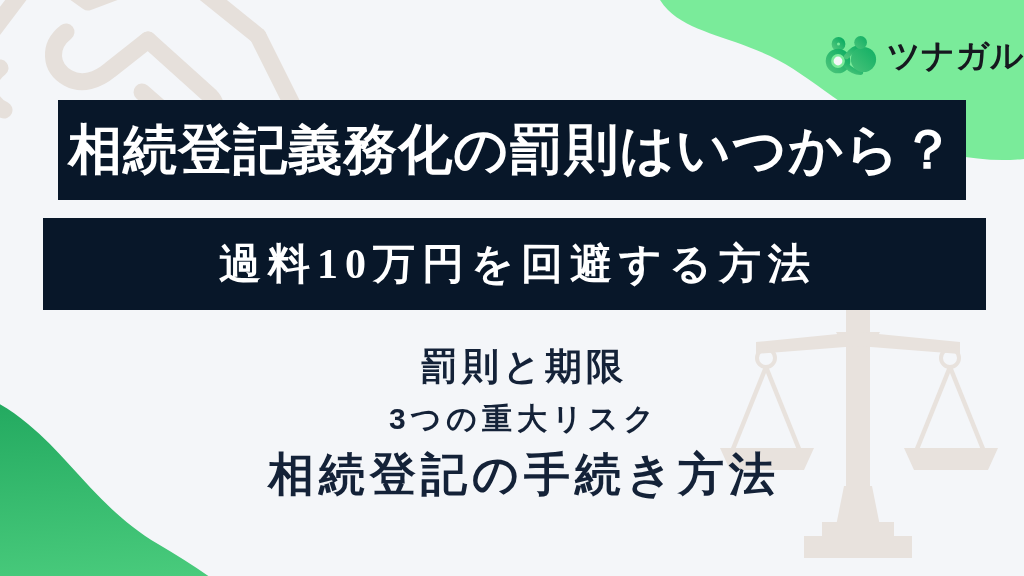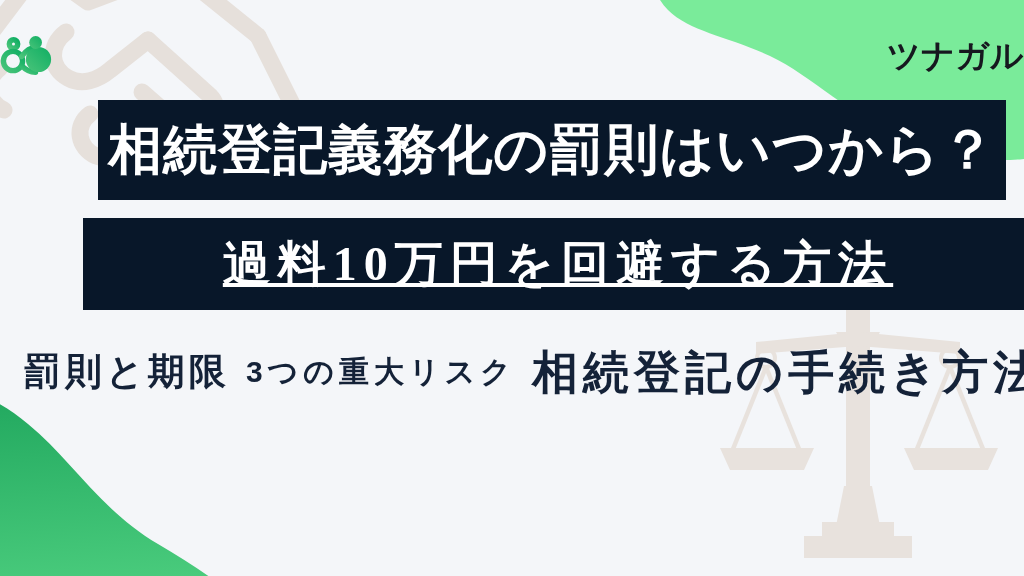--- a/index.html
+++ b/index.html
@@ -59,21 +59,21 @@
   }
 
   
   #logo {
     position: absolute;
     left: 0;
     right: 0;
     top: 32px;
     display: flex;
     align-items: center;
-    justify-content: space-between;
+    justify-content: flex-end;
     gap: 10px;
     height: 46px;
   }
   #logo-mark {
     width: 52px;
     height: 40px;
     display: block;
   }
   #logo-text {
     font-family: "Liberation Sans", sans-serif;
@@ -86,21 +86,20 @@
   }
 
   
   .headline-bar {
     position: absolute;
     background: #081729;
     display: flex;
     align-items: center;
     justify-content: center;
     box-sizing: border-box;
-    margin-left: 40px;
   }
   .headline-text {
     font-family: "Liberation Serif", serif;
     font-weight: bold;
     color: #ffffff;
     white-space: nowrap;
     line-height: 1;
   }
 
   #headline-bar-1 {
@@ -114,34 +113,33 @@
     letter-spacing: 1px;
   }
 
   #headline-bar-2 {
     left: 43px;
     top: 218px;
     width: 943px;
     height: 92px;
   }
   #headline-bar-2 .headline-text {
-    font-size: 48px;
+    font-size: 42px;
     letter-spacing: 7px;
     padding-left: 7px;
-    text-decoration: underline;
   }
 
   
   #bullet-list {
     position: absolute;
     left: 0;
     right: 0;
     top: 348px;
     display: flex;
-    flex-direction: row;
+    flex-direction: column;
     align-items: center;
     gap: 16px;
     padding-left: 24px;
   }
   .bullet-line {
     font-family: "Liberation Sans", sans-serif;
     font-weight: bold;
     color: #142238;
     line-height: 1.05;
     white-space: nowrap;

